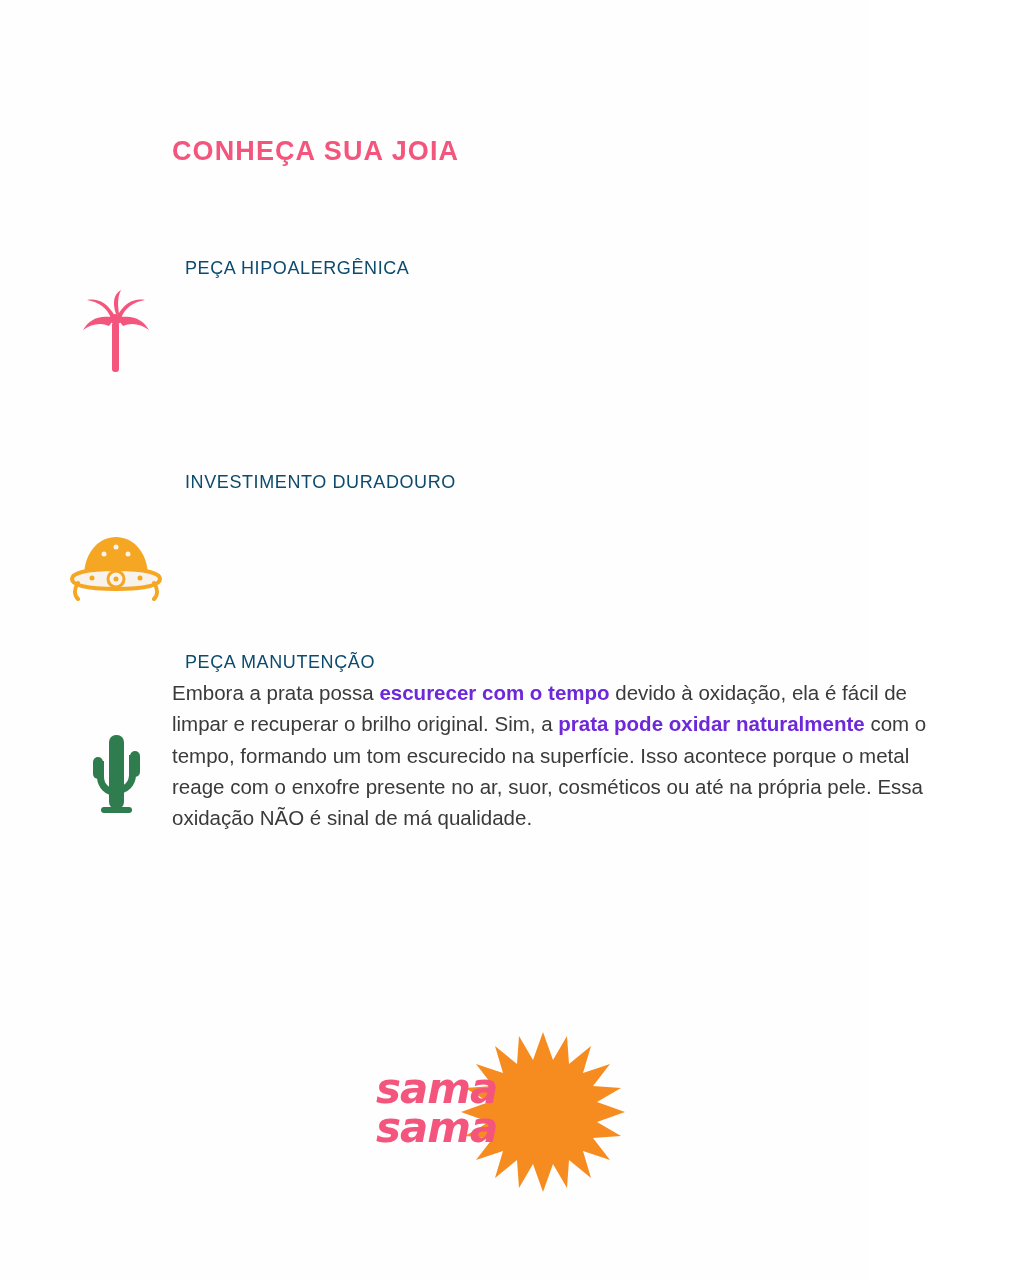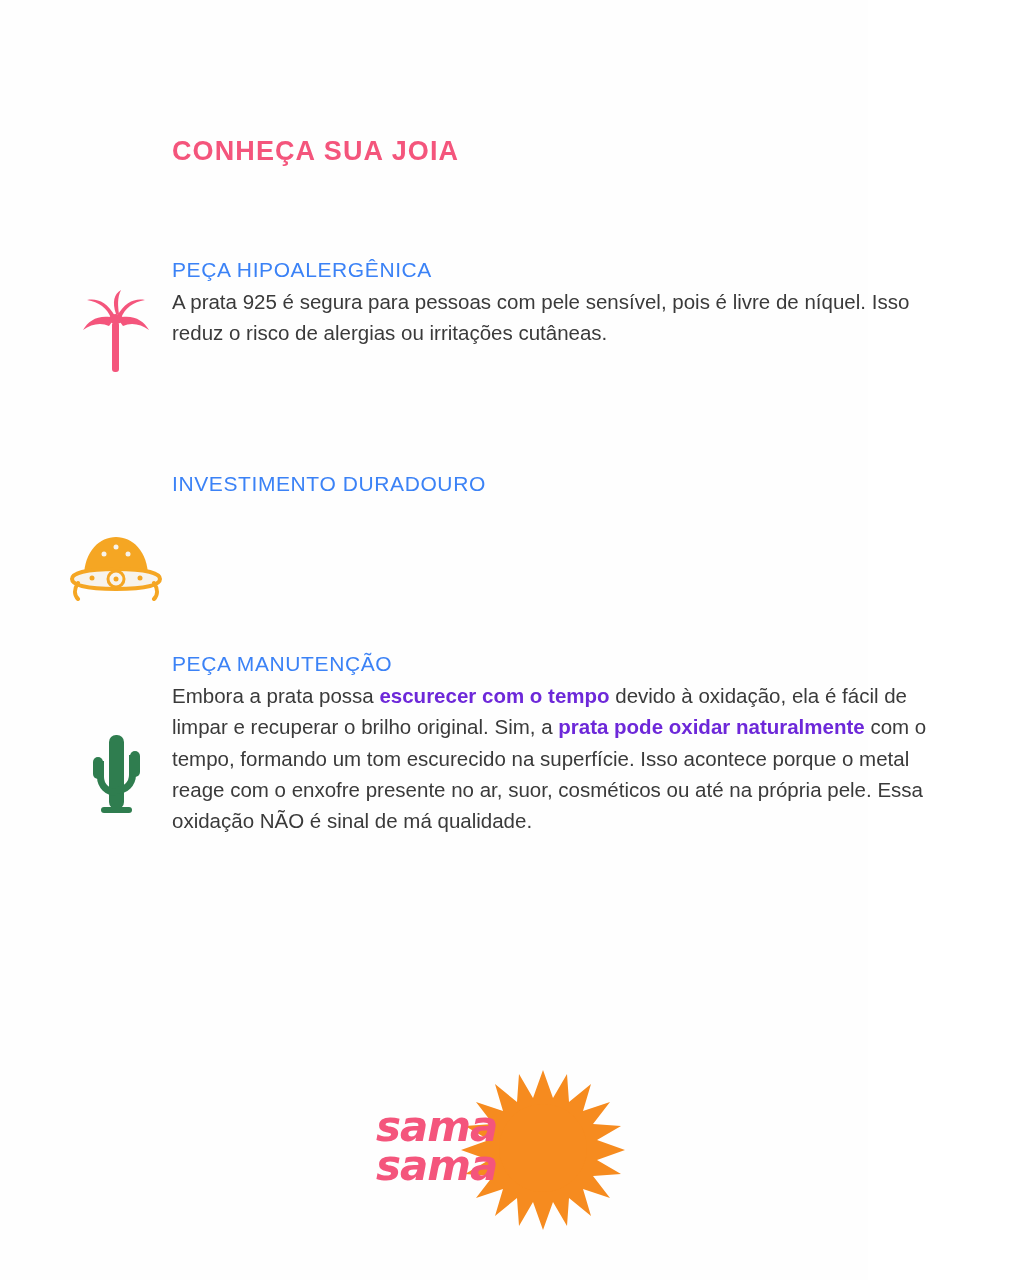--- a/index.html
+++ b/index.html
@@ -43,25 +43,26 @@
     height: 110px;
     display: flex;
     align-items: center;
     justify-content: center;
   }
   .section .body {
     margin-left: 112px;
     width: 780px;
   }
   .sec-heading {
-    font-size: 21px;
+    font-size: 18px;
     letter-spacing: 0.6px;
-    color: #3b82f6;
+    color: #0c4a6e;
     margin-bottom: 4px;
     font-weight: normal;
+    margin-left: 13px;
   }
   .sec-text {
     font-size: 20.5px;
     line-height: 1.53;
     color: #3a3a3a;
     font-weight: normal;
   }
   .sec-text b {
     font-weight: bold;
     color: #6d28d9;
@@ -69,21 +70,21 @@
   #sec-1 { top: 258px; }
   #sec-1 .icon-wrap { top: 18px; }
   #sec-2 { top: 472px; }
   #sec-2 .icon-wrap { top: 38px; }
   #sec-3 { top: 652px; }
   #sec-3 .icon-wrap { top: 64px; }
 
   .logo {
     position: absolute;
     left: 368px;
-    top: 1050px;
+    top: 1012px;
     width: 300px;
     height: 190px;
   }
   .logo-text {
     position: absolute;
     left: 8px;
     top: 58px;
     font-family: "DejaVu Sans", sans-serif;
     font-weight: bold;
     font-style: italic;
@@ -111,21 +112,20 @@
           <path d="M40 30 C56 26 66 32 72 42 C64 36 54 34 46 38 Z"></path>
           <path d="M38 28 C30 14 20 10 10 12 C22 14 30 20 34 30 Z"></path>
           <path d="M40 28 C48 14 58 10 68 12 C56 14 48 20 44 30 Z"></path>
           <path d="M39 26 C35 14 37 6 44 2 C40 10 41 18 42 26 Z"></path>
           <ellipse cx="39" cy="31" rx="7" ry="5"></ellipse>
         </g>
       </svg>
     </div>
     <div class="body">
       <div class="sec-heading">PEÇA HIPOALERGÊNICA</div>
-      <div class="sec-text">A prata 925 é segura para pessoas com pele sensível, pois é livre de níquel. Isso reduz o risco de alergias ou irritações cutâneas.</div>
     </div>
   </div>
 
   <div class="section" id="sec-2">
     <div class="icon-wrap">
       <svg width="100" height="72" viewBox="0 0 100 72" aria-hidden="true">
         <g>
           <path d="M18 48 C18 22 34 8 50 8 C66 8 82 22 82 48 Z" fill="#f5a623"></path>
           <path d="M6 50 C6 44 20 40 50 40 C80 40 94 44 94 50 C94 56 80 60 50 60 C20 60 6 56 6 50 Z" fill="#f7f3ec"></path>
           <path d="M6 50 C6 44 20 40 50 40 C80 40 94 44 94 50 C94 56 80 60 50 60 C20 60 6 56 6 50 Z" fill="none" stroke="#f5a623" stroke-width="4"></path>

